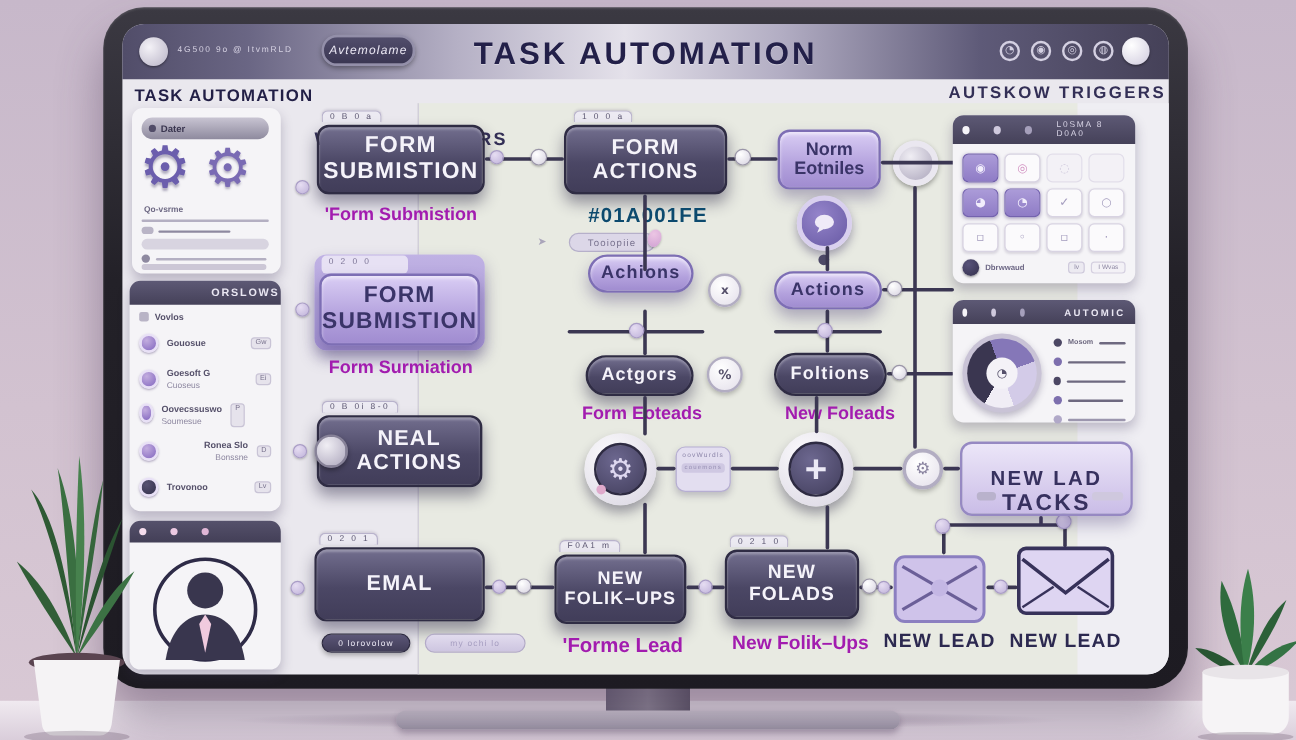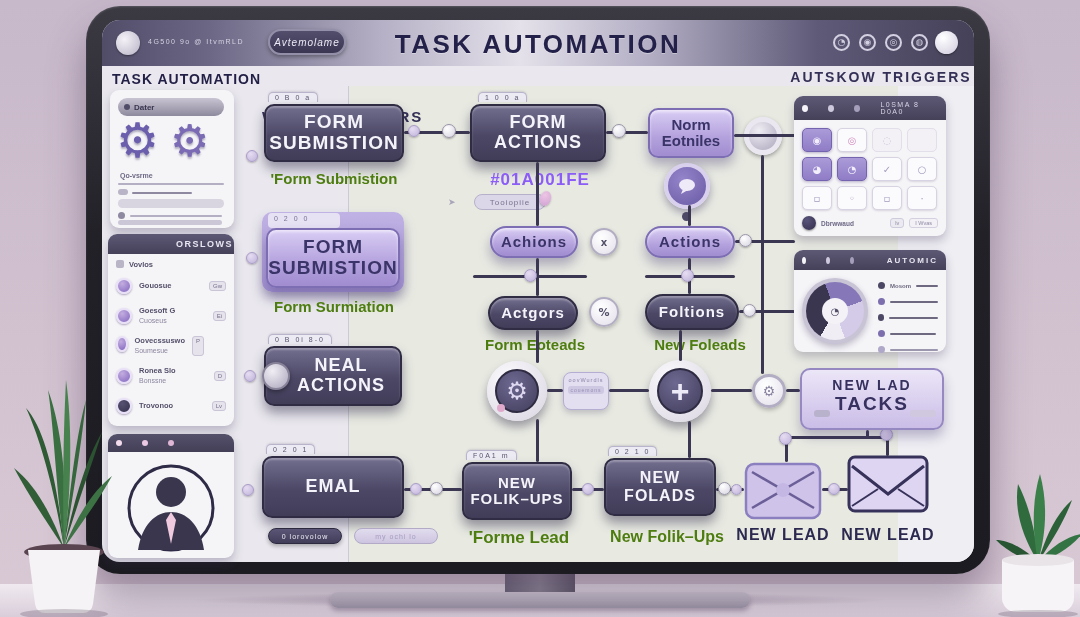--- a/index.html
+++ b/index.html
@@ -24,21 +24,21 @@
   .tb-circle { left:14px; top:11px; width:24px; height:24px; border-radius:50%; background:radial-gradient(circle at 35% 35%, #f4f2f7, #b8b3c6); box-shadow:0 1px 2px rgba(0,0,0,.4); }
   .tb-small { left:46px; top:18px; font-size:7px; letter-spacing:1.5px; color:#d6d2e3; }
   .tb-pill { left:166px; top:9px; width:78px; height:26px; border-radius:13px; background:linear-gradient(180deg,#524e6c,#3a3652); border:2px solid #9piz; border:2px solid #938fa9; color:#ece9f5; font-size:10px; font-style:italic; display:flex; align-items:center; justify-content:center; letter-spacing:1px; box-shadow:0 2px 4px rgba(0,0,0,.35); }
   .tb-title { left:0; right:0; top:9px; text-align:center; font-size:26px; font-weight:bold; color:#232049; letter-spacing:2.5px; text-shadow:0 1px 0 rgba(255,255,255,.35); }
   .tb-icons { right:46px; top:14px; display:flex; gap:9px; }
   .tb-ring { width:17px; height:17px; border-radius:50%; border:2px solid #d4d0e2; color:#d4d0e2; font-size:9px; line-height:13px; text-align:center; }
   .tb-user { right:16px; top:11px; width:23px; height:23px; border-radius:50%; background:radial-gradient(circle at 35% 30%, #ffffff, #cfcadd); box-shadow:0 1px 2px rgba(0,0,0,.4); }
 
   
   .sec-head { font-weight:bold; color:#332f56; letter-spacing:2px; font-size:15px; }
-  .cap { font-weight:bold; color:#4d7c0f; text-align:center; }
+  .cap { font-weight:bold; color:#a21caf; text-align:center; }
 
   
   .card { background:#f5f4f7; border-radius:9px; box-shadow:0 5px 10px rgba(60,50,90,.28); }
   .card-head { background:linear-gradient(180deg,#5d5975,#454159); border-radius:9px 9px 0 0; display:flex; align-items:center; gap:20px; padding:6px 8px; color:#e9e6f2; }
   .wdot { width:7px; height:7px; border-radius:50%; }
   .gear { color:#6b5ead; text-shadow:0 2px 2px rgba(50,40,90,.35); }
   .sb-line { height:2px; background:#b4afc2; border-radius:1px; }
   .sb-bar { background:#d8d4e0; border-radius:5px; }
   .item-ic { width:16px; height:16px; border-radius:50%; background:radial-gradient(circle at 35% 30%, #c3addf, #8266bf); border:2px solid #e8e0f6; box-shadow:0 1px 2px rgba(60,40,100,.4); }
   .item-lab { font-size:7.5px; font-weight:bold; color:#55506a; line-height:1.3; }
@@ -144,21 +144,21 @@
     <span class="item-lab" style="flex:1;"><span>Goesoft G</span><br><span class="item-sub">Cuoseus</span></span>
     <span class="item-badge">Ei</span>
   </div>
   <div class="abs" style="left:8px; top:102px; width:88px; display:flex; gap:7px;">
     <span class="item-ic"></span>
     <span class="item-lab" style="flex:1;"><span>Oovecssuswo</span><br><span class="item-sub">Soumesue</span></span>
     <span class="item-badge">P</span>
   </div>
   <div class="abs" style="left:8px; top:132px; width:110px; display:flex; align-items:center; gap:7px;">
     <span class="item-ic"></span>
-    <span class="item-lab" style="flex:1;"><span>Ronea Slo</span><br><span class="item-sub">Bonssne</span></span>
+    <span class="item-lab" style="flex:1;text-align:right;"><span>Ronea Slo</span><br><span class="item-sub">Bonssne</span></span>
     <span class="item-badge">D</span>
   </div>
   <div class="abs" style="left:8px; top:164px; width:110px; display:flex; align-items:center; gap:7px;">
     <span class="item-ic" style="background:radial-gradient(circle at 35% 30%, #575272, #33304a);"></span>
     <span class="item-lab" style="flex:1;">Trovonoo</span>
     <span class="item-badge">Lv</span>
   </div>
 </div>
 
 <div class="abs card" style="left:108px; top:434px; width:126px; height:124px;">
@@ -202,26 +202,26 @@
   <span>EMAL</span>
 </div>
 <div class="abs mini-pill-dark" style="left:268px; top:528px; width:74px; height:16px;">0 lorovolow</div>
 <div class="abs mini-pill-light" style="left:354px; top:528px; width:84px; height:16px;">my ochi lo</div>
 
 <div class="abs ntab" style="left:478px; top:92px;">1 0 0 a</div>
 <div class="abs node-dark" style="left:470px; top:104px; width:136px; height:58px; font-size:18px;">
   <span>FORM</span>
   <span>ACTIONS</span>
 </div>
-<div class="abs cap" style="left:460px; top:170px; width:160px; font-size:17px; letter-spacing:1px; color:#8b5cf6;">#01A001FE</div>
+<div class="abs cap" style="left:460px; top:170px; width:160px; font-size:17px; letter-spacing:1px; color:#0c4a6e;">#01A001FE</div>
 <span class="abs glyph" style="left:448px; top:197px; font-size:9px; color:#aaa5ba;">➤</span>
 <div class="abs" style="left:474px; top:194px; width:72px; height:16px; border-radius:8px; background:#dcd7e8; border:1px solid #b6b0ca; font-size:8px; color:#79738f; display:flex; align-items:center; justify-content:center; letter-spacing:1px;">Tooiopiie</div>
 <div class="abs" style="left:540px; top:191px; width:11px; height:15px; border-radius:50%; background:radial-gradient(circle at 35% 30%, #ecc6e4, #cf9fd2); transform:rotate(18deg); box-shadow:0 1px 2px rgba(0,0,0,.3);"></div>
 
-<div class="abs node-light pill-r" style="left:490px; top:226px; width:88px; height:32px; font-size:15px;">
+<div class="abs node-light pill-r" style="left:490px; top:212px; width:88px; height:32px; font-size:15px;">
     <span>Achions</span>
   </div>
 <div class="abs mid-circ glyph" style="left:590px; top:228px; width:28px; height:28px; font-size:10px;">
     <span>x</span>
   </div>
 <div class="abs node-light pill-r" style="left:645px; top:226px; width:90px; height:32px; font-size:15px;">
     <span>Actions</span>
   </div>
 
 <div class="abs node-dark pill-r" style="left:488px; top:296px; width:90px; height:34px; font-size:15px;">
@@ -398,21 +398,21 @@
         <span class="lr-line" style="width:46px;"></span>
       </div>
     <div class="lr-row">
         <span style="width:7px;height:7px;border-radius:50%;background:#b0a8c8;"></span>
         <span class="lr-line" style="width:50px; background:#9c96ae;"></span>
       </div>
   </div>
 </div>
 
 <div class="abs tacks" style="left:800px; top:368px; width:144px; height:62px;">
-  <div style="margin-top:7px; font-size:14px;">NEW LAD</div>
+  <div style="margin-top:19px; font-size:17px;">NEW LAD</div>
   <div style="font-size:19px;">TACKS</div>
   <span class="abs" style="left:12px; top:40px; width:16px; height:7px; border-radius:3px; background:#b9b2cc;"></span>
   <span class="abs" style="left:108px; top:40px; width:26px; height:7px; border-radius:3px; background:#cfc8de;"></span>
 </div>
 
 <svg class="abs" style="left:744px; top:462px;" width="78" height="58" viewBox="0 0 78 58">
   <rect x="2" y="2" width="74" height="54" rx="8" fill="#cfc3ea" stroke="#8b7fc0" stroke-width="2.5"></rect>
   <line x1="8" y1="10" x2="70" y2="46" stroke="#6b5f98" stroke-width="2.5"></line>
   <line x1="70" y1="10" x2="8" y2="46" stroke="#6b5f98" stroke-width="2.5"></line>
   <circle cx="39" cy="28" r="7" fill="#c4b7e4"></circle>

